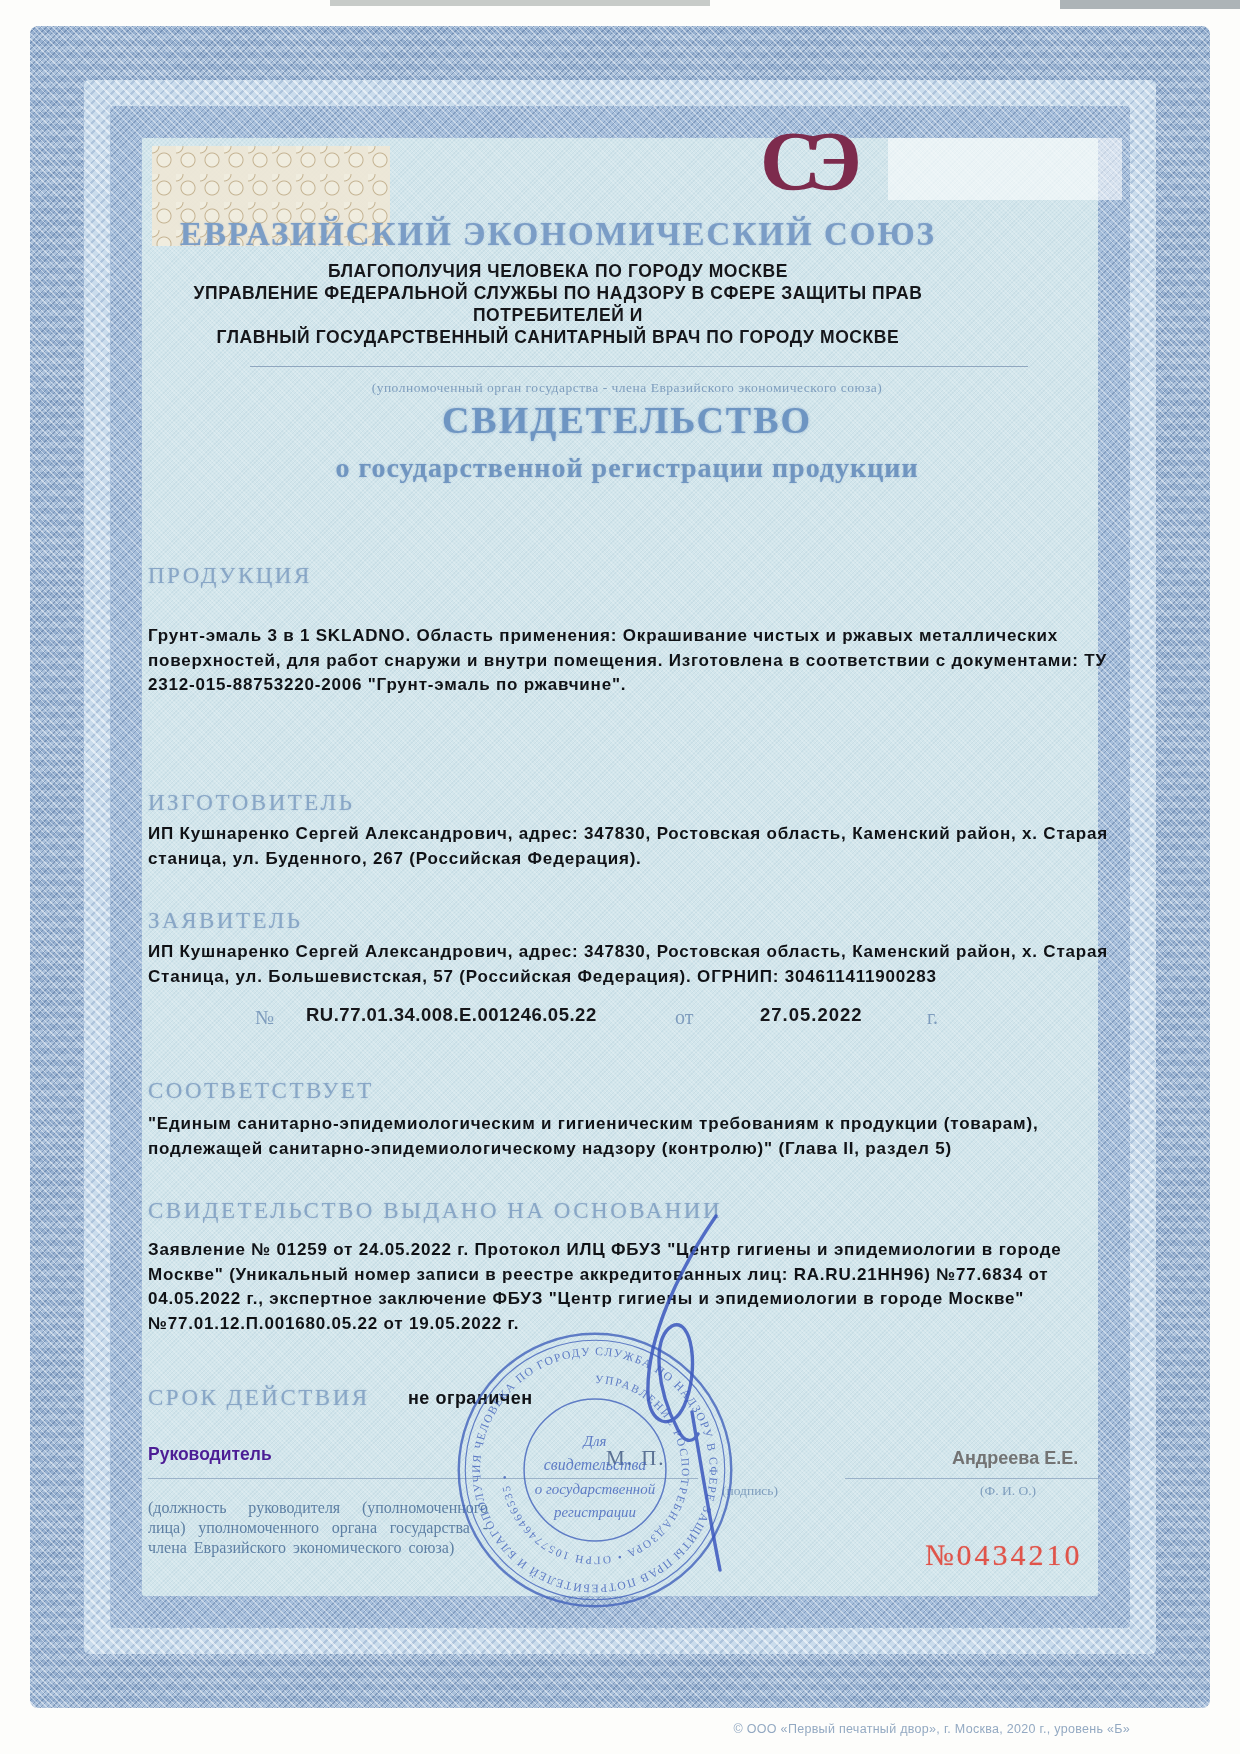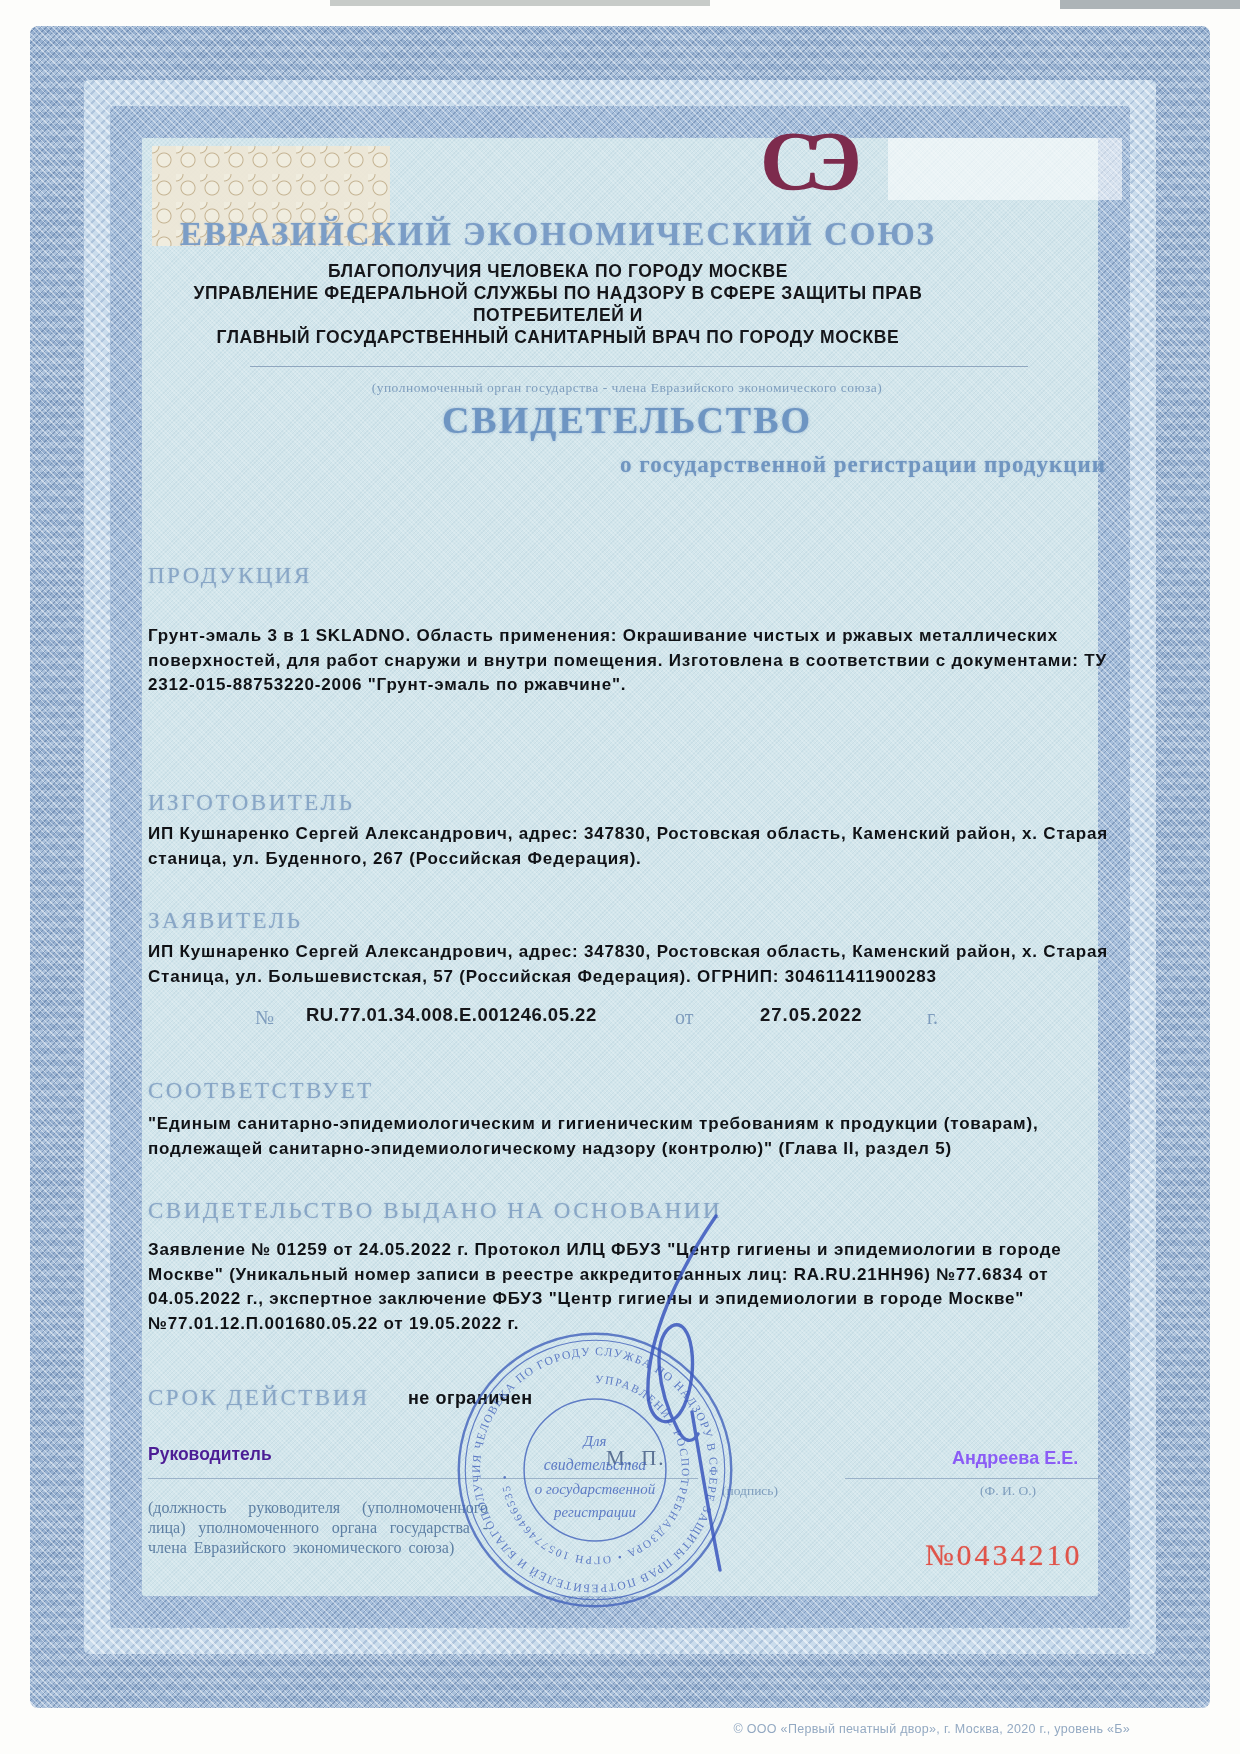--- a/index.html
+++ b/index.html
@@ -67,22 +67,22 @@
   .authority-note{
     position:absolute; left:148px; top:372px; width:958px; text-align:center;
     font-family:"Liberation Serif", serif; font-size:13.5px; color:#7e9dbd; letter-spacing:.5px;margin-top:8px;
   }
   .title-center{position:absolute; left:148px; width:958px; text-align:center;}
   .doc-title{
     top:398px; font-family:"Liberation Serif", serif; font-weight:bold; font-size:38px;
     color:#6e95c2; letter-spacing:2px; text-shadow:0 0 3px rgba(110,149,194,.6);
   }
   .doc-subtitle{
-    top:452px; font-family:"Liberation Serif", serif; font-weight:bold; font-size:23px;
-    color:#7095c0; letter-spacing:1px; text-shadow:0 0 2px rgba(112,149,192,.5);text-align:right;
+    top:452px; font-family:"Liberation Serif", serif; font-weight:bold; font-size:28px;
+    color:#7095c0; letter-spacing:1px; text-shadow:0 0 2px rgba(112,149,192,.5);
   }
   .blue-serif{font-family:"Liberation Serif", serif; color:#7e9cbd;}
   .numline{position:absolute; top:503px; font-size:20px;}
   .numline .no{left:255px;}
   .numline .num{position:absolute; left:306px; top:501px; color:#15161a; font-weight:bold; font-size:18.5px; letter-spacing:.5px;}
   .numline .ot{left:675px;}
   .numline .date{position:absolute; left:760px; top:501px; color:#15161a; font-weight:bold; font-size:18.5px; letter-spacing:1px;}
   .numline .g{left:927px;}
   .numline span{position:absolute; top:503px;}
   
@@ -94,21 +94,21 @@
     position:absolute; left:148px; width:975px; color:#101216;
     font-weight:bold; font-size:17px; line-height:24.5px; letter-spacing:.8px;
   }
   .validity-value{position:absolute; left:408px; top:1388px; color:#101216; font-weight:bold; font-size:18px; letter-spacing:.5px;}
   
   .head-label{position:absolute; left:148px; top:1444px; color:#4c1d95; font-weight:bold; font-size:17.5px;}
   .sig-line-left{position:absolute; left:148px; top:1478px; width:550px; border-top:1.2px solid #9bb2c9;}
   .sig-line-right{position:absolute; left:845px; top:1478px; width:258px; border-top:1.2px solid #9bb2c9;}
   .sign-caption{position:absolute; left:692px; top:1483px; width:116px; text-align:center;
     font-family:"Liberation Serif", serif; font-size:13.5px; color:#7e9dbd;}
-  .signer-name{position:absolute; left:952px; top:1448px; color:#8b5cf6; font-weight:bold; font-size:18px;}
+  .signer-name{position:absolute; left:952px; top:1448px; color:#737373; font-weight:bold; font-size:18px;}
   .name-caption{position:absolute; left:928px; top:1483px; width:160px; text-align:center;
     font-family:"Liberation Serif", serif; font-size:13.5px; color:#7e9dbd;}
   .mp-mark{position:absolute; left:598px; top:1446px; font-family:"Liberation Serif", serif;
     font-size:21px; color:#5a7194; letter-spacing:2px;margin-left:8px;}
   .position-caption{
     position:absolute; left:148px; top:1498px; width:340px; word-spacing:3px; text-align:justify;
     font-family:"Liberation Serif", serif; font-size:16px; line-height:20px; color:#5d7fa3;
   }
   .serial{
     position:absolute; left:925px; top:1538px; font-family:"Liberation Serif", serif;

